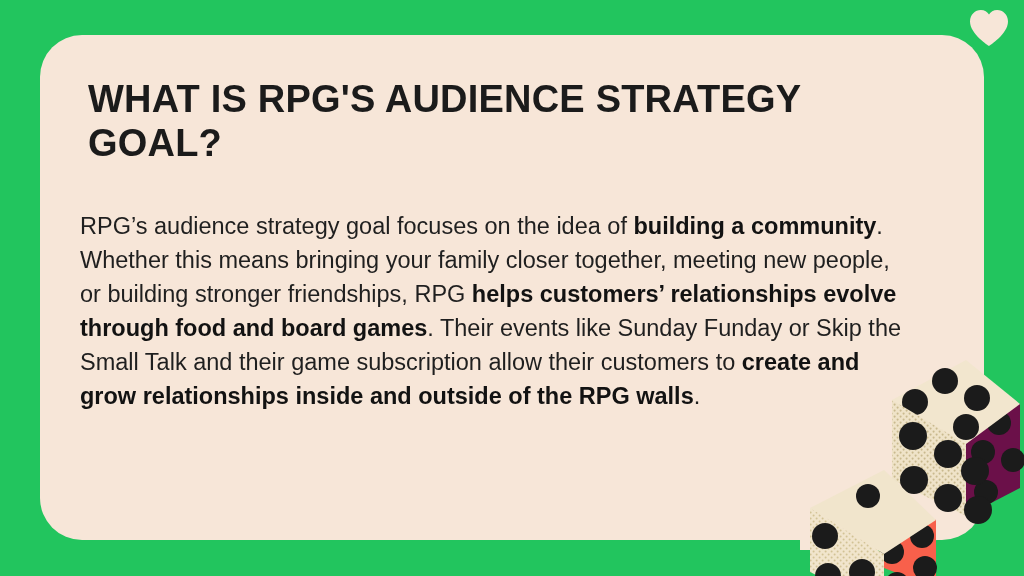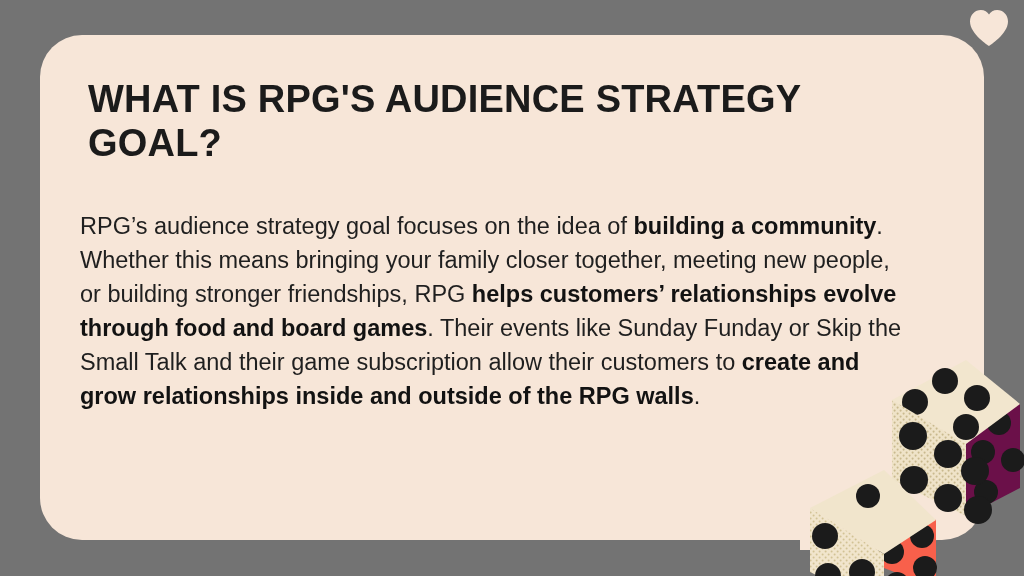--- a/index.html
+++ b/index.html
@@ -5,21 +5,21 @@
   html, body {
     margin: 0;
     padding: 0;
     background: #ffffff;
   }
   #slide {
     position: relative;
     width: 1024px;
     height: 576px;
     overflow: hidden;
-    background: #737373;
+    background: #22c55e;
     font-family: "Liberation Sans", sans-serif;
   }
 
   
   .heart-icon {
     position: absolute;
     top: 8px;
     right: 14px;
     width: 42px;
     height: 40px;

